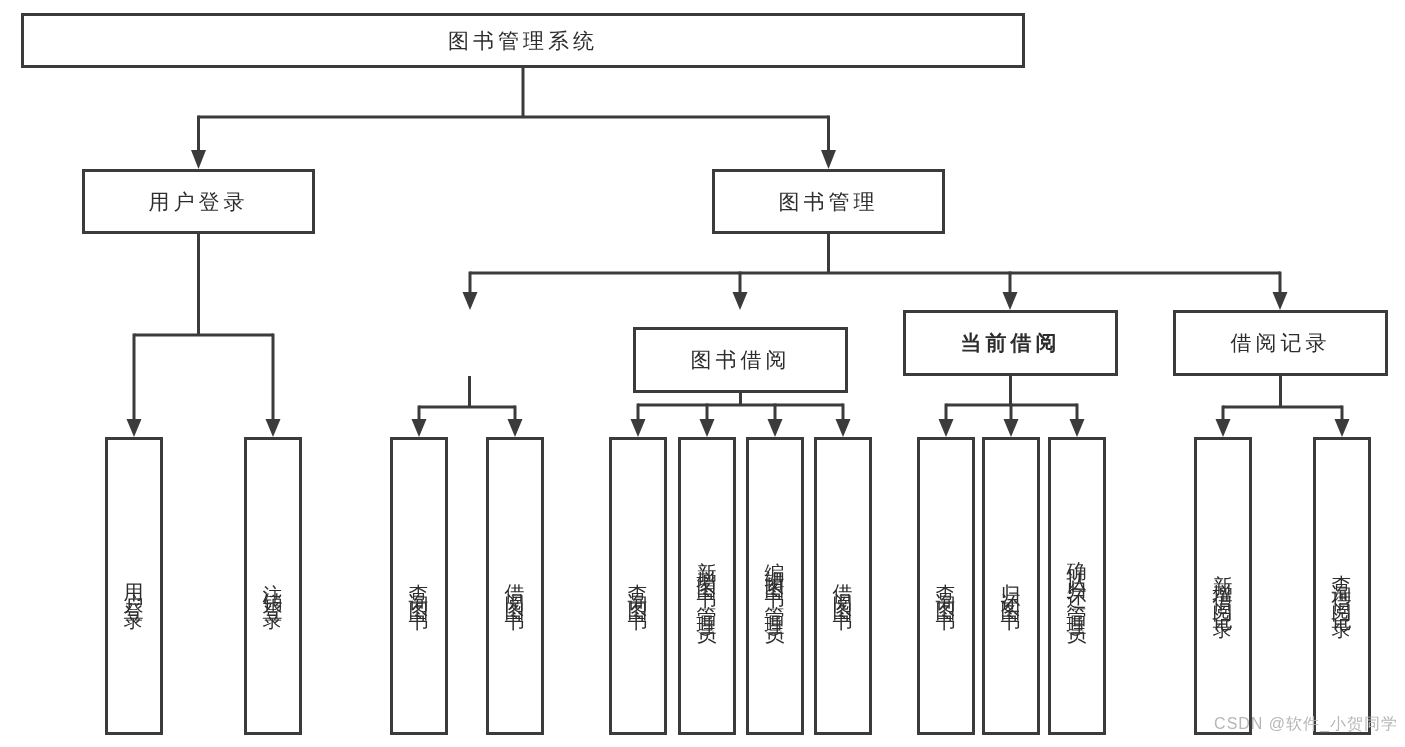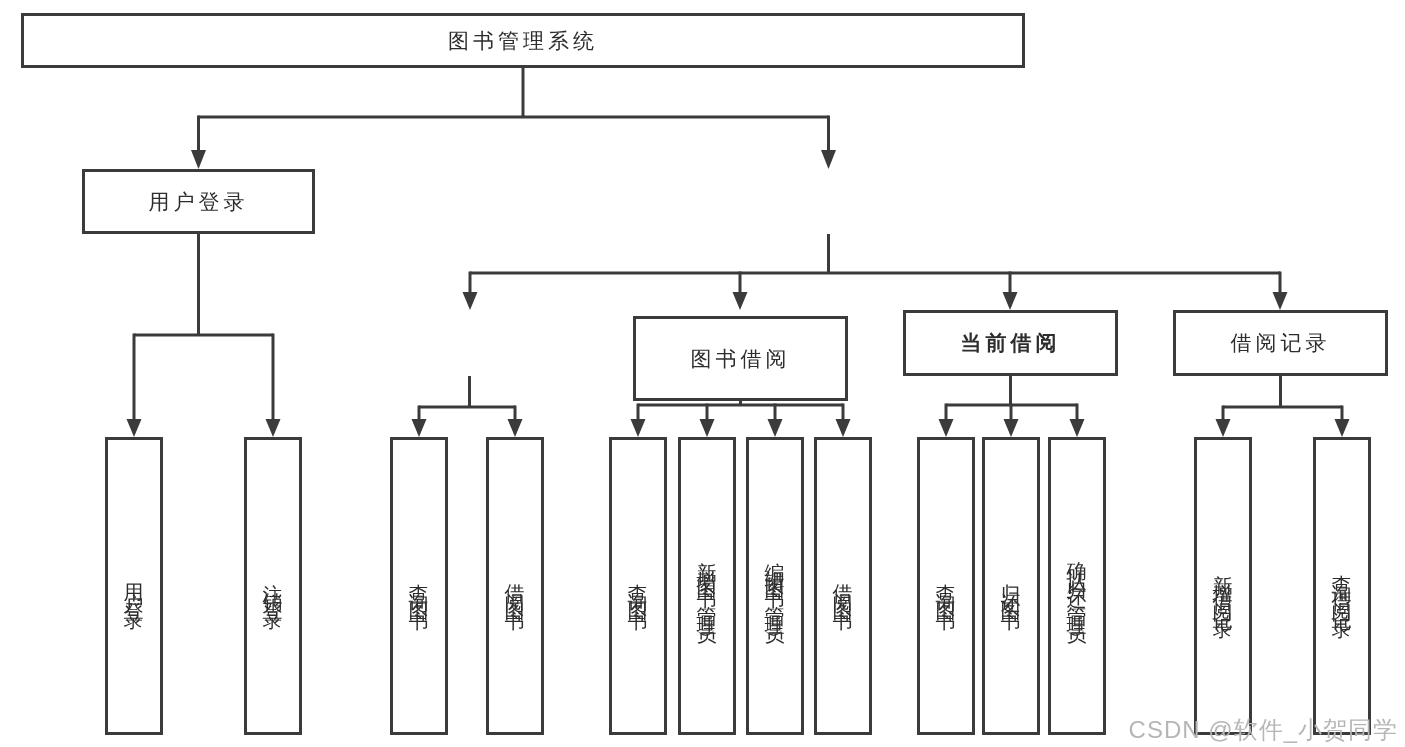--- a/index.html
+++ b/index.html
@@ -47,21 +47,21 @@
     font-weight: 500;
     line-height: 1;
   }
   
   #n-root      { left: 21px;   top: 13px;  width: 1004px; height: 55px; }
   
   #n-login     { left: 82px;   top: 169px; width: 233px;  height: 65px; }
   #n-mgmt      { left: 712px;  top: 169px; width: 233px;  height: 65px; }
   
   #n-rec       { left: 362px;  top: 310px; width: 215px;  height: 66px; }
-  #n-borrow    { left: 633px;  top: 316px; width: 215px;  height: 85px; font-family: Liberation Mono, monospace; }
+  #n-borrow    { left: 633px;  top: 327px; width: 215px;  height: 66px; font-family: Liberation Mono, monospace; }
   #n-current   { left: 903px;  top: 310px; width: 215px;  height: 66px; font-weight: bold; }
   #n-records   { left: 1173px; top: 310px; width: 215px;  height: 66px; }
   
   .vnode { top: 437px; width: 58px; height: 298px; }
   #n-login-user    { left: 105px;  }
   #n-login-logout  { left: 244px;  }
   #n-rec-query     { left: 390px;  }
   #n-rec-borrow    { left: 486px;  }
   #n-borrow-query  { left: 609px;  }
   #n-borrow-add    { left: 678px;  }
@@ -70,21 +70,21 @@
   #n-current-query { left: 917px;  }
   #n-current-return{ left: 982px;  }
   #n-current-confirm{ left: 1048px; }
   #n-records-add   { left: 1194px; }
   #n-records-query { left: 1313px; }
 
   .watermark {
     position: absolute;
     top: 714px;
     right: 7px;
-    font-size: 24px;
+    font-size: 16px;
     color: #b6b6b6;
     letter-spacing: 1px;
     z-index: 3;
     white-space: nowrap;
   }
 </style>
 </head>
 <body>
 
 <div class="canvas">
@@ -162,20 +162,23 @@
     </g>
   </svg>
 
   <div class="node hnode" id="n-root">
     <span>图书管理系统</span>
   </div>
 
   <div class="node hnode" id="n-login">
     <span>用户登录</span>
   </div>
+  <div class="node hnode" id="n-mgmt">
+    <span>图书管理</span>
+  </div>
 
   <div class="node hnode" id="n-borrow">
     <span>图书借阅</span>
   </div>
   <div class="node hnode" id="n-current">
     <span>当前借阅</span>
   </div>
   <div class="node hnode" id="n-records">
     <span>借阅记录</span>
   </div>

